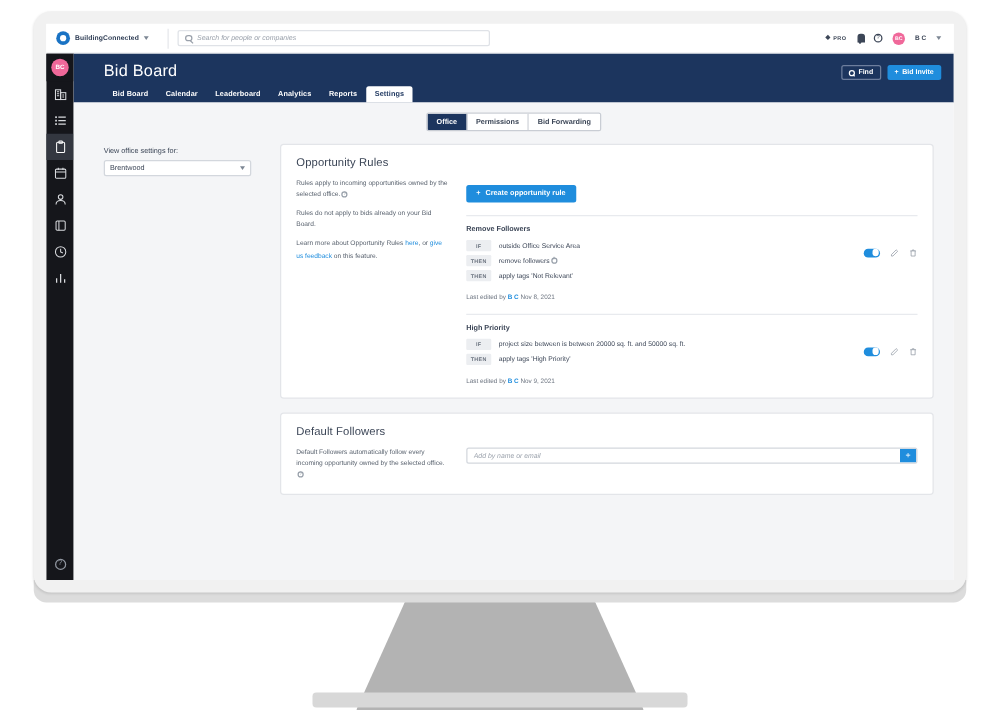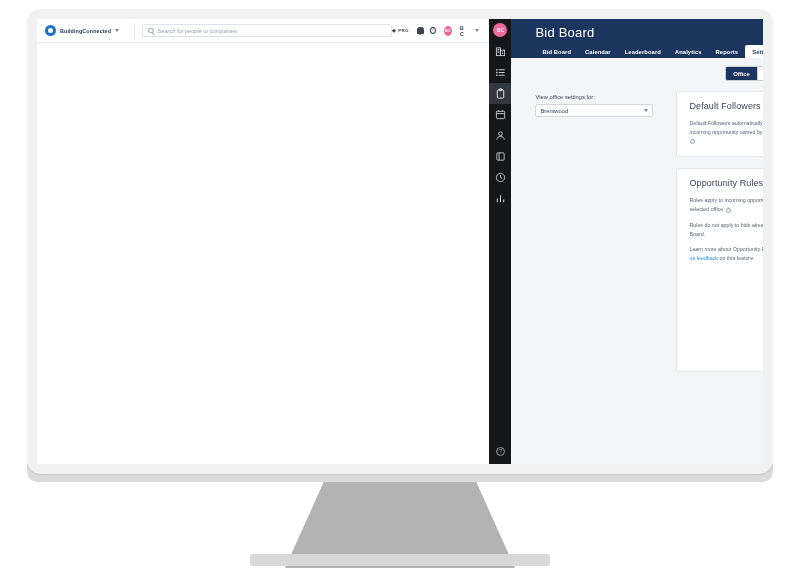--- a/index.html
+++ b/index.html
@@ -37,21 +37,21 @@
   }
   #monitor-bezel-bottom {
     position:absolute; left:27px; top:464px; width:746px; height:18px;
     background:#dcdcdc; border-radius: 0 0 10px 10px;
   }
 
   
   #app-window {
     position:absolute; left:37px; top:19px; width:726px; height:445px;
     background:#ffffff; overflow:hidden;
-    display:flex; 
+    display:flex; flex-direction:column;
   }
 
   
   #global-topbar {
     height:24px; background:#ffffff; border-bottom:1px solid #e6e8ec;
     display:flex; align-items:center; padding:0 8px; flex:0 0 24px;
   }
   .bc-logo-wrap { display:flex; align-items:center; gap:4px; padding-right:8px; }
   .bc-logo {
     width:11px; height:11px; border-radius:50%;
@@ -384,33 +384,20 @@
 
             <div id="left-settings">
               <div class="label">View office settings for:</div>
               <div id="office-select">
                 <span>Brentwood</span>
                 <span class="caret-down"></span>
               </div>
             </div>
 
             <div id="right-cards">
-
-              <div class="card">
-                <div class="card-title">Default Followers</div>
-                <div class="followers-row">
-                  <div class="card-desc">
-                    <p><span>Default Followers automatically follow every incoming opportunity owned by the selected office.</span><span class="info-i">?</span></p>
-                  </div>
-                  <div id="followers-input-wrap">
-                    <input id="followers-input" type="text" placeholder="Add by name or email" style="">
-                    <button id="followers-add-button">+</button>
-                  </div>
-                </div>
-              </div>
 
               <div class="card">
                 <div class="card-title">Opportunity Rules</div>
 
                 <div class="card-body">
 
                   <div class="card-desc">
                     <p><span>Rules apply to incoming opportunities owned by the selected office.</span><span class="info-i">?</span></p>
                     <p>Rules do not apply to bids already on your Bid Board.</p>
                     <p><span>Learn more about Opportunity Rules </span><a class="link" href="#">here</a><span>, or </span><a class="link" href="#">give us feedback</a><span> on this feature.</span></p>
@@ -497,19 +484,32 @@
                           </span>
                         </div>
                       </div>
                       <div class="rule-edited"><span>Last edited by </span><b>B C</b><span> Nov 9, 2021</span></div>
                     </div>
 
                   </div>
                 </div>
               </div>
 
+              <div class="card">
+                <div class="card-title">Default Followers</div>
+                <div class="followers-row">
+                  <div class="card-desc">
+                    <p><span>Default Followers automatically follow every incoming opportunity owned by the selected office.</span><span class="info-i">?</span></p>
+                  </div>
+                  <div id="followers-input-wrap">
+                    <input id="followers-input" type="text" placeholder="Add by name or email" style="">
+                    <button id="followers-add-button">+</button>
+                  </div>
+                </div>
+              </div>
+
             </div>
           </div>
         </div>
       </div>
     </div>
   </div>
 </div>
 
 </body></html>

